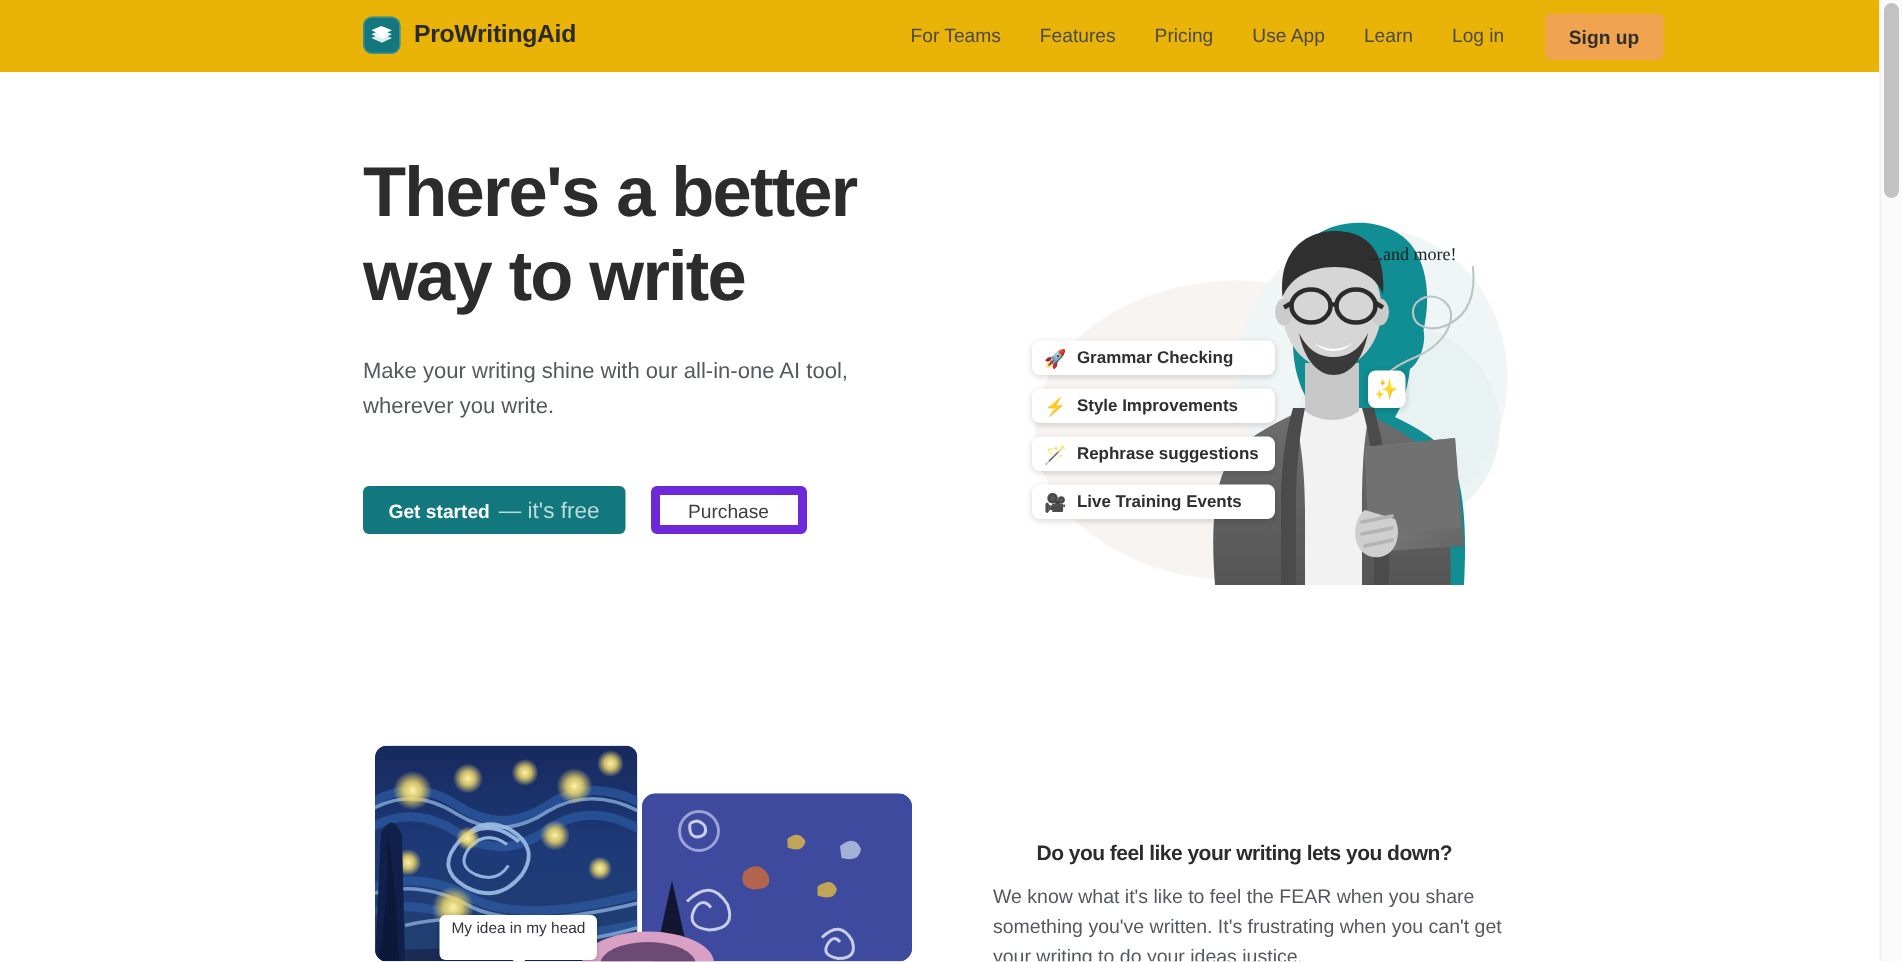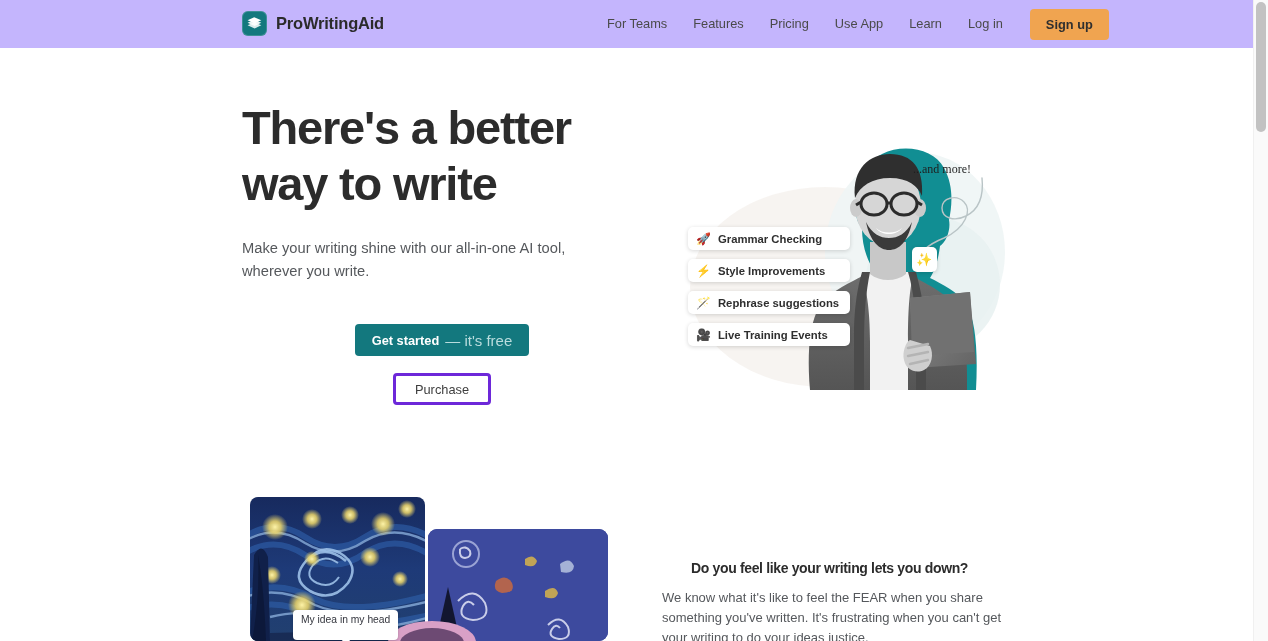--- a/index.html
+++ b/index.html
@@ -15,21 +15,21 @@
     background:#ffffff; overflow:hidden;
   }
   .top-chrome-edge {
     position:absolute; top:0; left:0; width:1268px; height:5px;
     background:linear-gradient(to bottom,#f0f0f0,#fafafa 60%,#ffffff);
   }
 
   
   .header {
     position:absolute; top:0; left:0; width:1253px; height:48px;
-    display:flex; align-items:center; background:#c4b5fd;
+    display:flex; align-items:center; background:#eab308;
   }
   .brand {
     position:absolute; left:242px; top:11px;
     display:flex; align-items:center; gap:9px; cursor:pointer;
   }
   .brand-mark {
     width:25px; height:25px; border-radius:6px;
     background:#13787e;
     display:flex; align-items:center; justify-content:center;
     box-shadow:inset 0 0 0 1px rgba(255,255,255,.18);
@@ -59,30 +59,30 @@
   
   .hero-copy { position:absolute; left:242px; top:100px; width:400px; }
   .hero-title {
     font-size:47px; line-height:56px; font-weight:bold;
     color:#2c2c2c; letter-spacing:-1.2px;
   }
   .hero-sub {
     margin-top:25px; font-size:14.7px; line-height:23px;
     color:#55585c; width:325px;
   }
-  .hero-actions { margin-top:41px; display:flex; align-items:center; gap:17px;flex-direction:column; }
+  .hero-actions { margin-top:41px; display:flex; align-items:center; gap:17px; }
   .btn-primary {
     background:#13787e; border:none; border-radius:4px;
     padding:0 17px; height:32px; display:inline-flex; align-items:center;
     gap:6px; cursor:pointer; white-space:nowrap;
   }
   .btn-primary .lbl { color:#ffffff; font-size:12.8px; font-weight:bold; }
   .btn-primary .sub { color:#b9dcdd; font-size:15px; }
   .btn-secondary {
-    background:#ffffff; border:3px solid #6d28d9; border-radius:4px;
+    background:#ffffff; border:6px solid #6d28d9; border-radius:4px;
     padding:0 19px; height:32px; display:inline-flex; align-items:center;
     color:#3e3e3e; font-size:12.8px; cursor:pointer; white-space:nowrap;
   }
   .hero-note {
     margin-top:33px; font-size:11.6px; color:#6c6f73;
   }
 
   
   .hero-art { position:absolute; left:650px; top:92px; width:390px; height:300px; }
   .blob-a {

